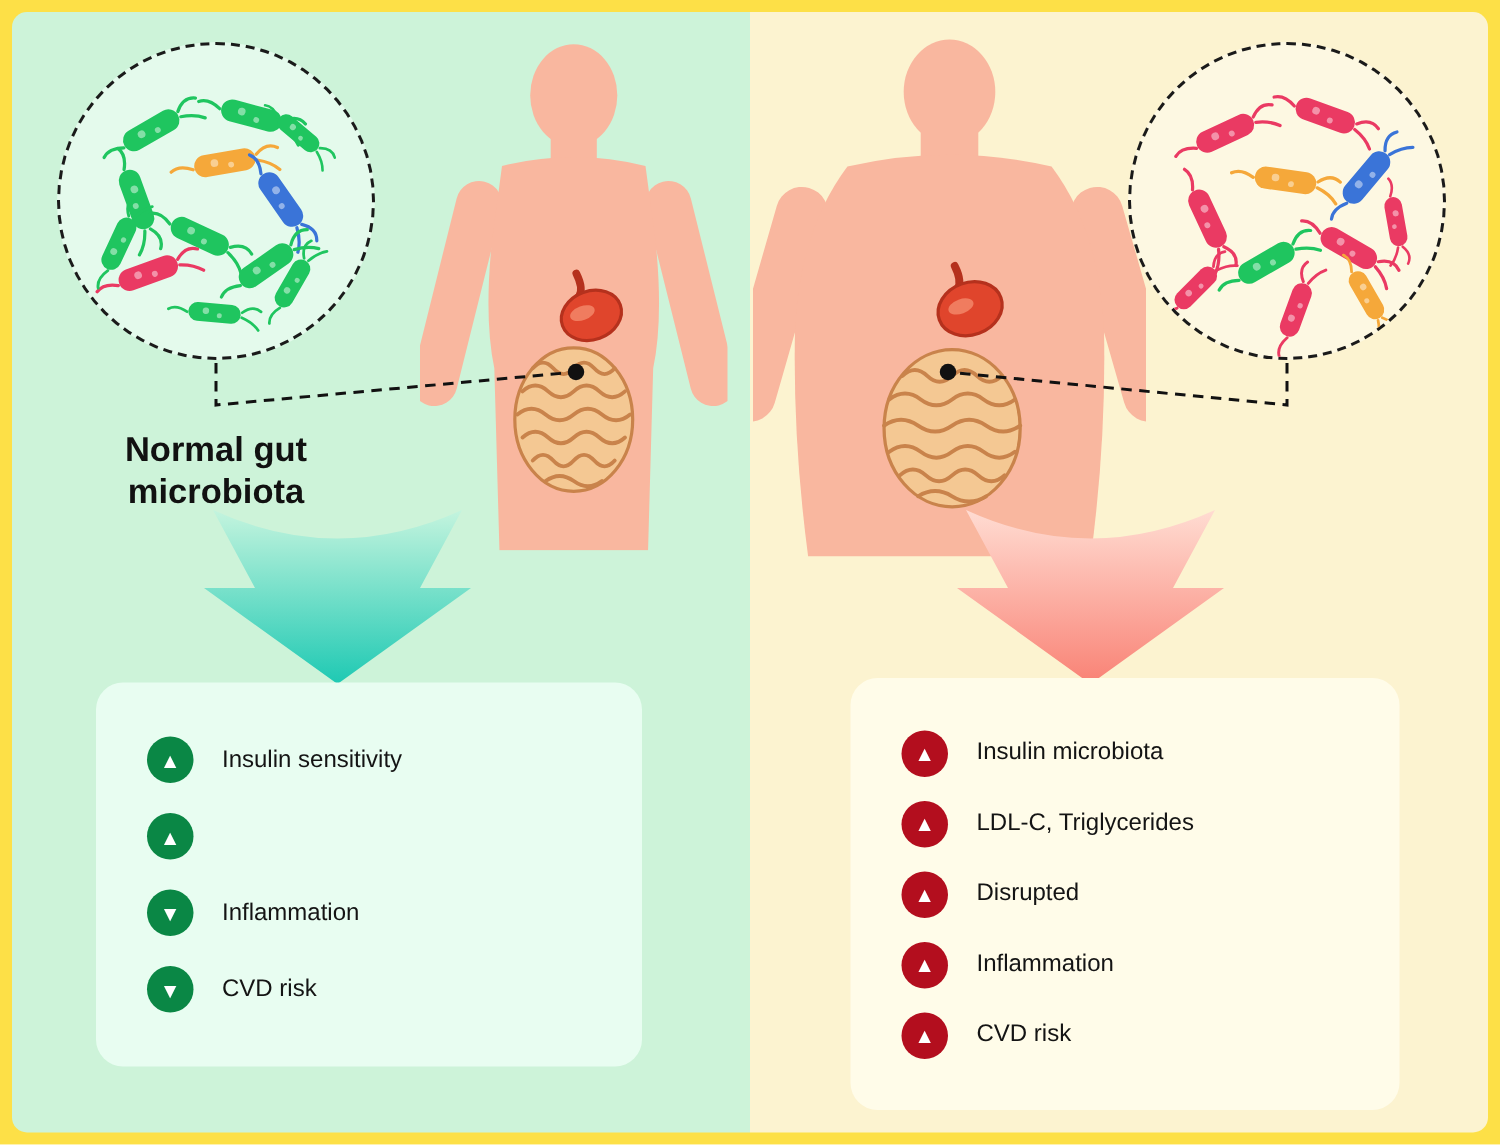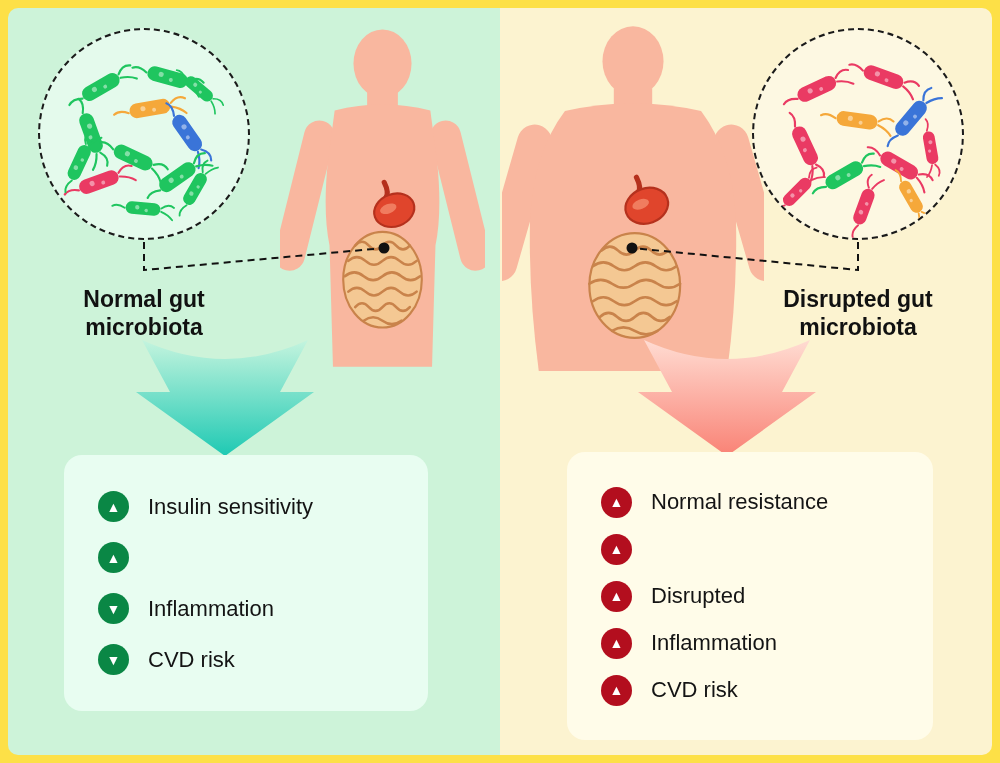--- a/index.html
+++ b/index.html
@@ -25,21 +25,21 @@
   .arrow-right{left:616px;}
   .panel{position:absolute;border-radius:18px;display:flex;flex-direction:column;
     justify-content:center;padding:24px 34px;box-sizing:border-box;}
   .panel-left{left:64px;top:455px;width:364px;height:256px;background:#e8fdf1;gap:20px;}
   .panel-right{left:567px;top:452px;width:366px;height:288px;background:#fffce9;gap:16px;}
   .row{display:flex;align-items:center;gap:19px;}
   .badge{width:31px;height:31px;border-radius:50%;color:#fff;display:flex;align-items:center;
     justify-content:center;font-size:14px;line-height:1;flex:0 0 auto;}
   .badge.green{background:#0a8745;}
   .badge.red{background:#b30e1e;}
-  .label{font-size:22px;color:#141414;white-space:nowrap;}
+  .label{font-size:16px;color:#141414;white-space:nowrap;}
 </style>
 </head>
 <body>
 
 <svg width="0" height="0" style="position:absolute" aria-hidden="true">
   <defs>
     <g id="bact">
       <rect x="-21" y="-7.5" width="42" height="15" rx="7.5" fill="currentColor"></rect>
       <path d="M22,-2 q8,-7 15,-2 M22,2 q9,3 14,9 M-22,1 q-9,-5 -15,-1" fill="none" stroke="currentColor" stroke-width="2.2" stroke-linecap="round"></path>
       <circle cx="-7" cy="-1" r="2.6" fill="#ffffff" opacity="0.45"></circle>
@@ -147,21 +147,20 @@
   </svg>
 
   <svg class="overlay">
     <polyline points="144,242 144,270 384,248" fill="none" stroke="#111" stroke-width="2" stroke-dasharray="7 5"></polyline>
     <circle cx="384" cy="248" r="5.5" fill="#111"></circle>
     <polyline points="858,242 858,270 632,248" fill="none" stroke="#111" stroke-width="2" stroke-dasharray="7 5"></polyline>
     <circle cx="632" cy="248" r="5.5" fill="#111"></circle>
   </svg>
 
   <div class="heading heading-left">Normal gut microbiota</div>
-  <div class="heading heading-right">Disrupted gut microbiota</div>
 
   <svg class="arrow arrow-left" viewBox="0 0 222 120">
     <path d="M28,2 Q111,40 194,2 L166,54 L200,54 L111,118 L22,54 L56,54 Z" fill="url(#gradL)"></path>
   </svg>
   <svg class="arrow arrow-right" viewBox="0 0 222 120">
     <path d="M28,2 Q111,40 194,2 L166,54 L200,54 L111,118 L22,54 L56,54 Z" fill="url(#gradR)"></path>
   </svg>
 
   <div class="panel panel-left">
     <div class="row">
@@ -177,24 +176,25 @@
     </div>
     <div class="row">
       <span class="badge green">▼</span>
       <span class="label">CVD risk</span>
     </div>
   </div>
 
   <div class="panel panel-right">
     <div class="row">
       <span class="badge red">▲</span>
-      <span class="label">Normal resistance</span>
-    </div>
-    <div class="row">
-      <span class="badge red">▲</span>
+      <span class="label">Insulin microbiota</span>
+    </div>
+    <div class="row">
+      <span class="badge red">▲</span>
+      <span class="label">LDL-C, Triglycerides</span>
     </div>
     <div class="row">
       <span class="badge red">▲</span>
       <span class="label">Disrupted</span>
     </div>
     <div class="row">
       <span class="badge red">▲</span>
       <span class="label">Inflammation</span>
     </div>
     <div class="row">

